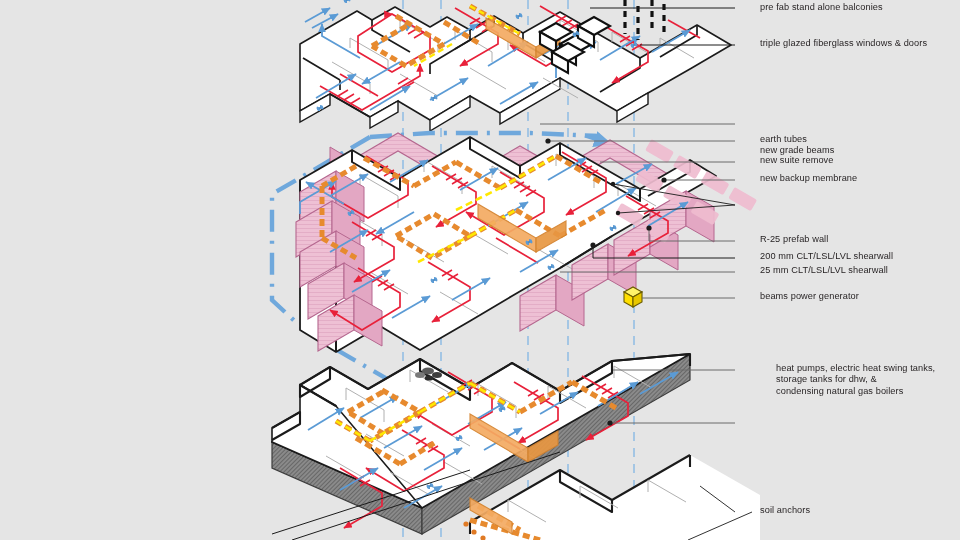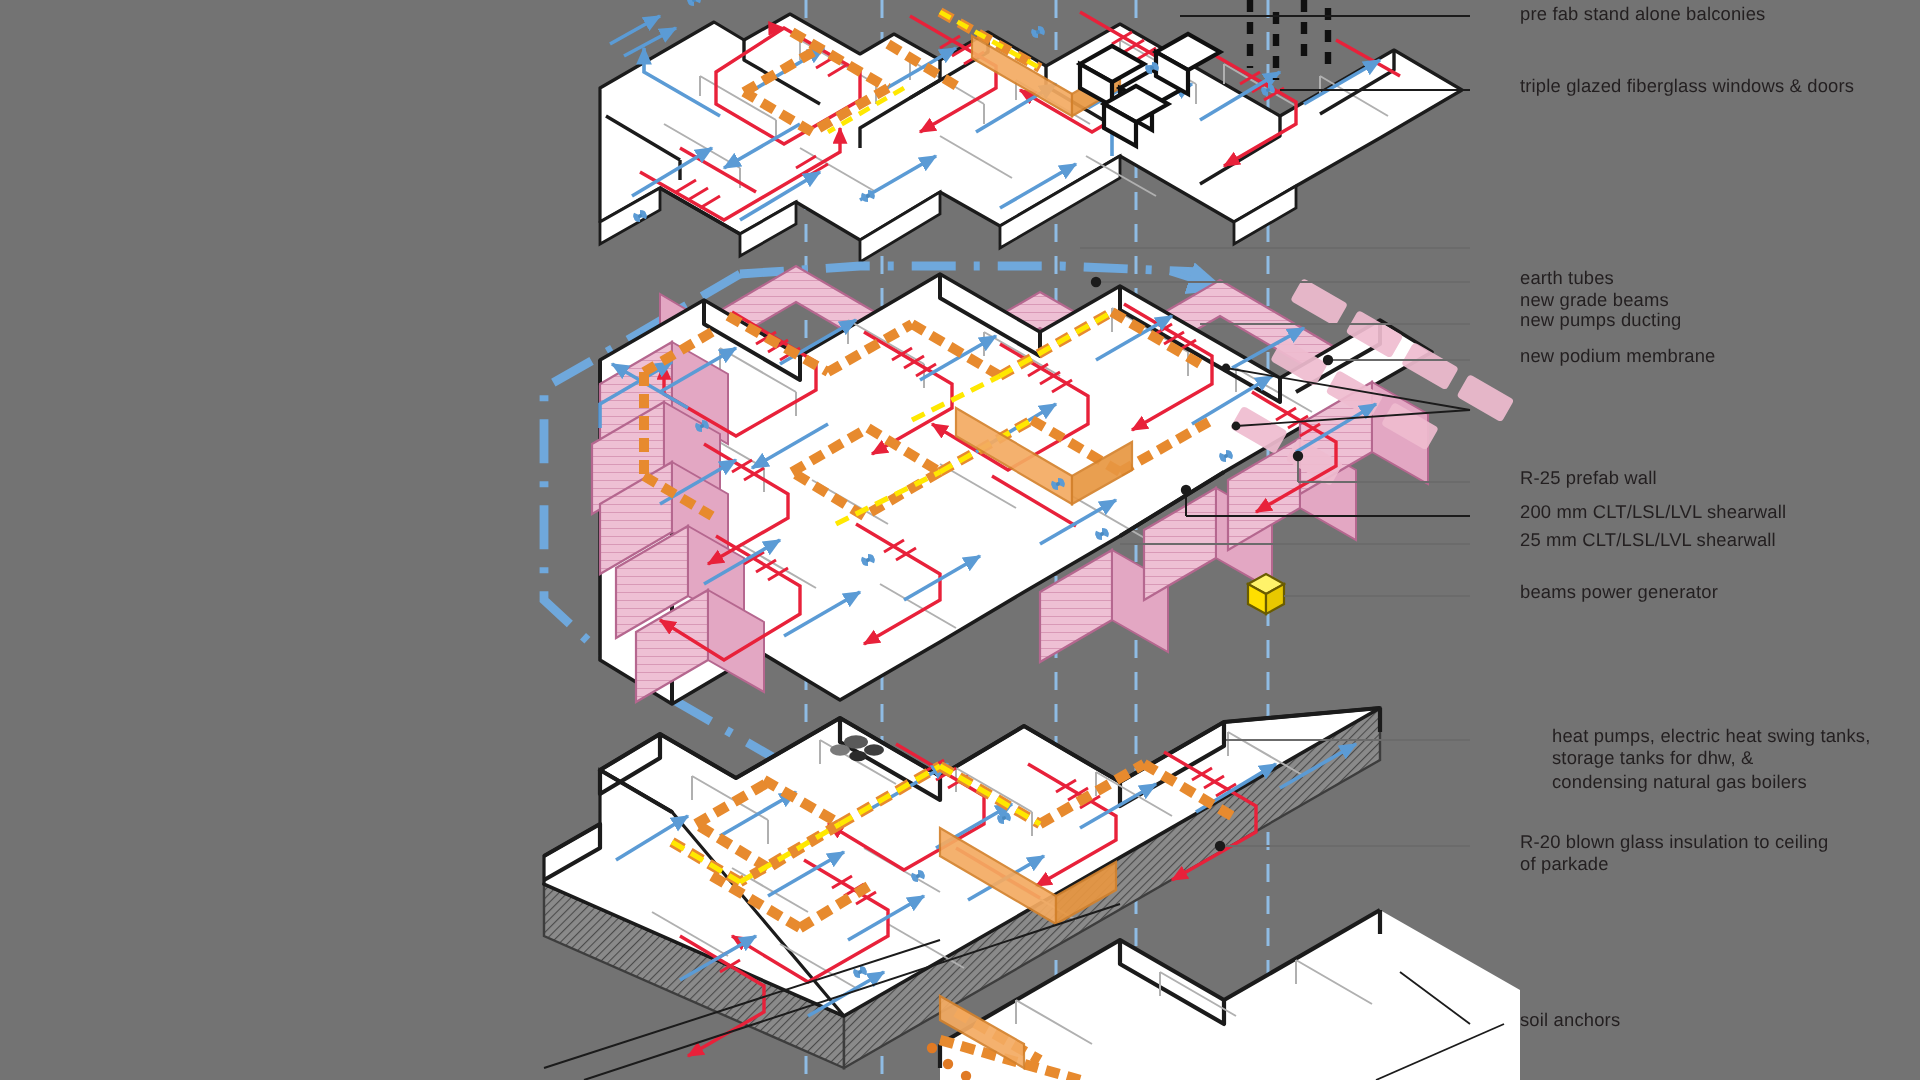--- a/index.html
+++ b/index.html
@@ -2,21 +2,21 @@
 <html><head>
 <meta charset="utf-8">
 <title>Exploded Axonometric Retrofit Diagram</title>
 <style>
   html,body{margin:0;padding:0;background:#ffffff;}
   body{
     width:960px;height:540px;overflow:hidden;position:relative;
     font-family:"Liberation Sans","DejaVu Sans",sans-serif;
     -webkit-font-smoothing:antialiased;
   }
-  #sheet{position:absolute;left:0;top:0;width:960px;height:540px;background:#737373;}
+  #sheet{position:absolute;left:0;top:0;width:960px;height:540px;background:#e5e5e5;}
   #drawing{position:absolute;left:0;top:0;width:960px;height:540px;}
   .annot-layer{position:absolute;left:0;top:0;width:960px;height:540px;pointer-events:none;}
   .callout{
     position:absolute;
     font-size:9.2px;
     line-height:11.4px;
     color:#231f20;
     letter-spacing:.01em;
     white-space:pre-line;
     pointer-events:auto;
@@ -549,36 +549,34 @@
   <div class="annot-layer">
 
     <div class="callout" style="left:760px;top:2px;">pre fab stand alone balconies</div>
 
     <div class="callout" style="left:760px;top:38px;">triple glazed fiberglass windows &amp; doors</div>
 
     <div class="callout" style="left:760px;top:117px;margin-top:28px;">new grade beams</div>
 
     <div class="callout" style="left:760px;top:134px;">earth tubes</div>
 
-    <div class="callout" style="left:760px;top:155px;">new pumps ducting</div>
-
-    <div class="callout" style="left:760px;top:173px;">new podium membrane</div>
+    <div class="callout" style="left:760px;top:155px;">new suite remove</div>
+
+    <div class="callout" style="left:760px;top:173px;">new backup membrane</div>
 
 
     <div class="callout" style="left:760px;top:234px;">R-25 prefab wall</div>
 
     <div class="callout" style="left:760px;top:251px;">200 mm CLT/LSL/LVL shearwall</div>
 
     <div class="callout" style="left:760px;top:265px;">25 mm CLT/LSL/LVL shearwall</div>
 
     <div class="callout" style="left:760px;top:291px;">beams power generator</div>
 
     <div class="callout" style="left:760px;top:363px;margin-left:16px;">heat pumps, electric heat swing tanks,
 storage tanks for dhw, &amp;
 condensing natural gas boilers</div>
 
-    <div class="callout" style="left:760px;top:416px;">R-20 blown glass insulation to ceiling
-of parkade</div>
 
     <div class="callout" style="left:760px;top:505px;">soil anchors</div>
   </div>
 
 </div>
 
 </body></html>

